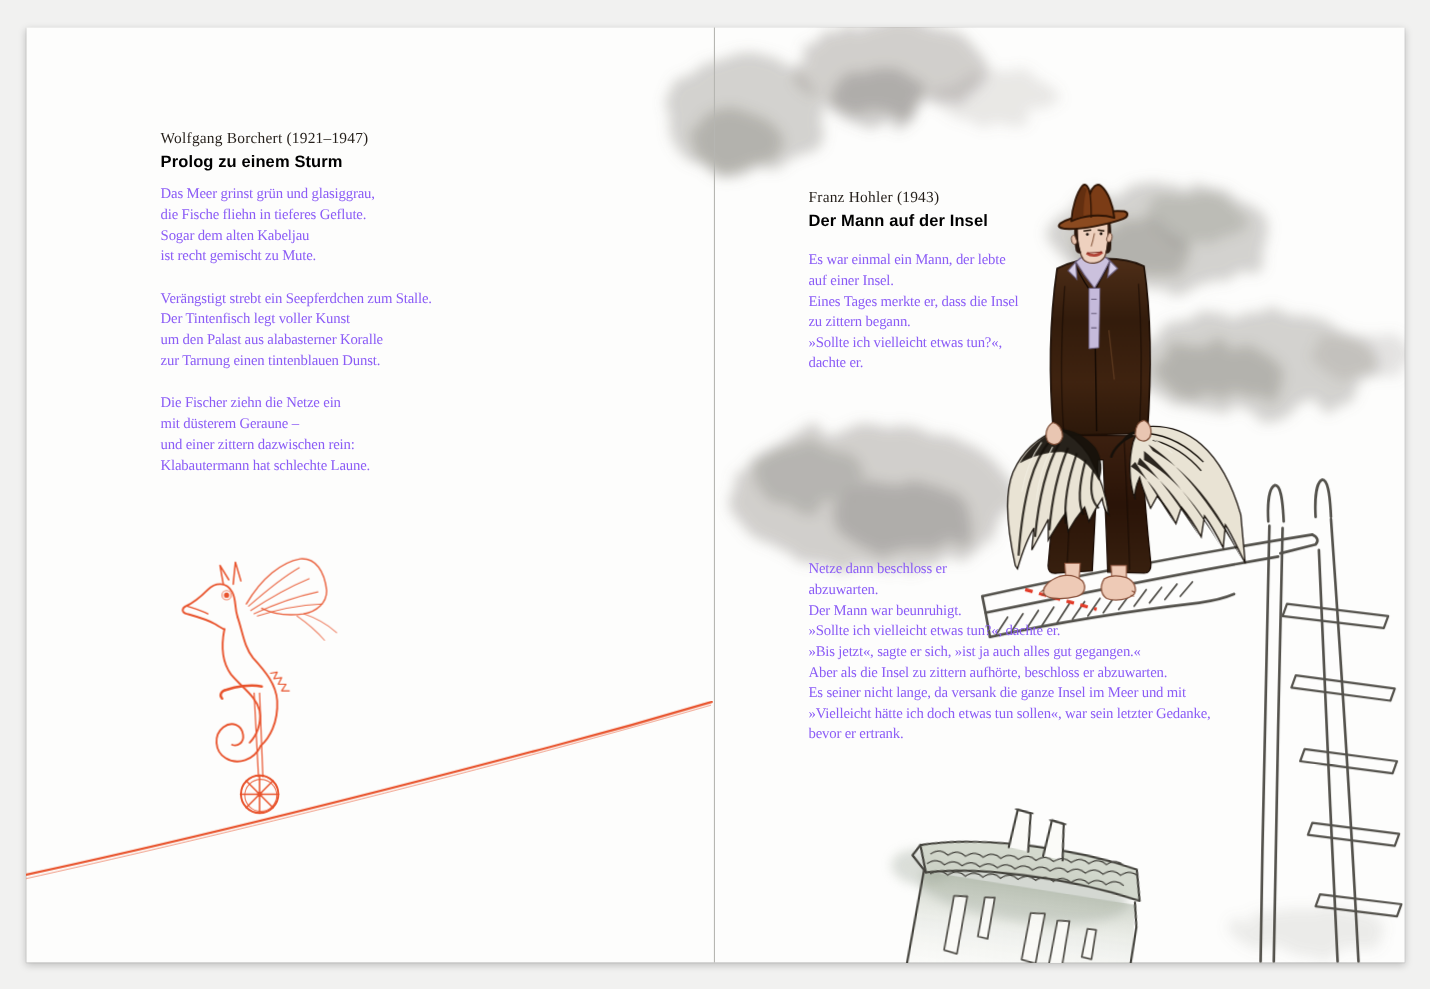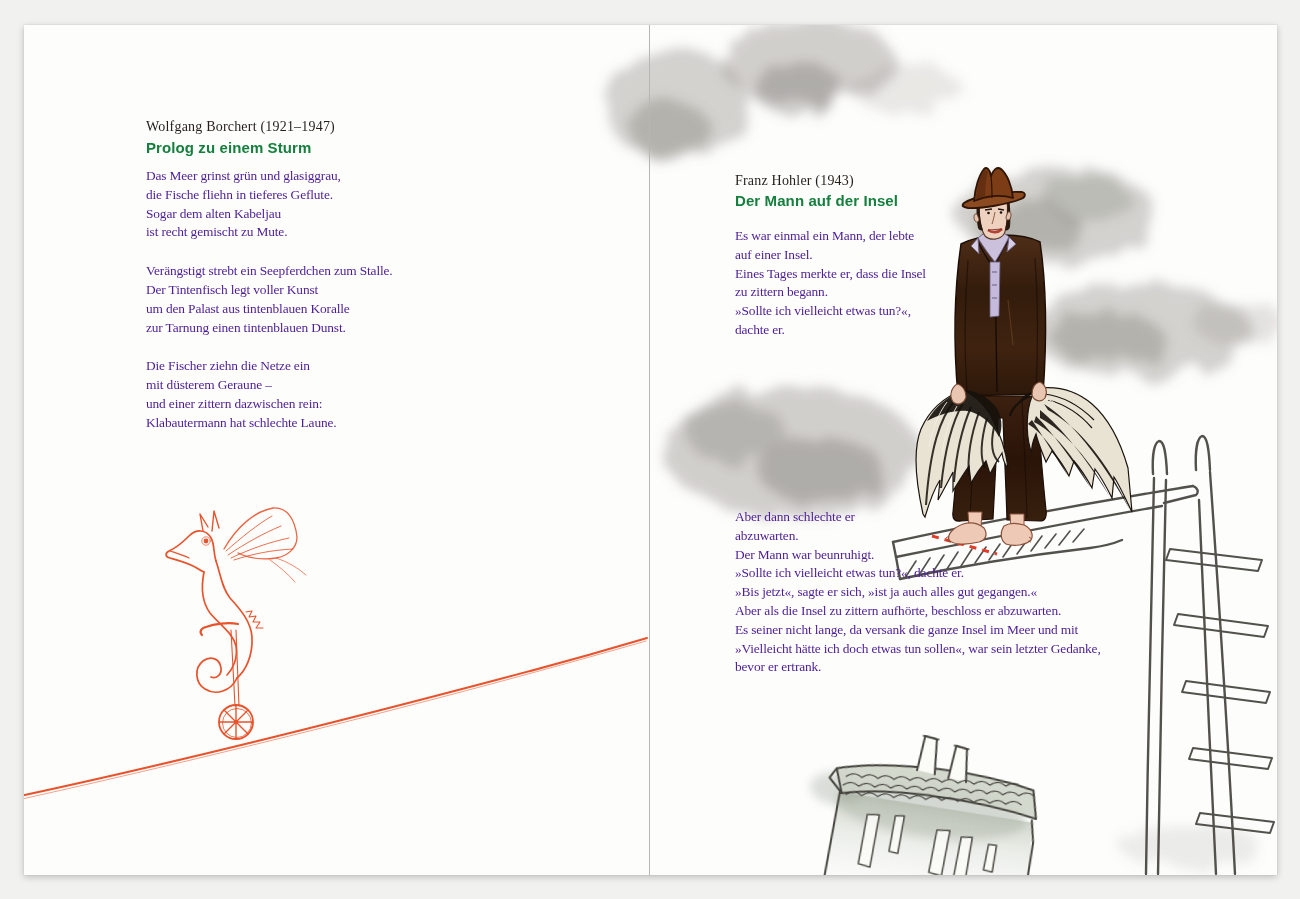--- a/index.html
+++ b/index.html
@@ -4,22 +4,22 @@
 <style>
   html,body{margin:0;padding:0;background:#f1f1f0;}
   .stage{position:relative;width:1300px;height:899px;background:#f1f1f0;overflow:hidden;
          font-family:"Liberation Serif","DejaVu Serif",serif;}
   .paper{position:absolute;left:24px;top:25px;width:1253px;height:850px;background:#fdfdfc;
          box-shadow:0 2px 7px rgba(0,0,0,.22),0 0 1px rgba(0,0,0,.18);}
   svg.illus{position:absolute;left:24px;top:25px;width:1253px;height:850px;}
   .gutter{position:absolute;left:649px;top:25px;width:1px;height:850px;background:#b6b6b2;}
   .author{position:absolute;font-size:14px;line-height:16px;color:#241e19;letter-spacing:.2px;white-space:nowrap;}
   .ptitle{position:absolute;font-family:"Liberation Sans","DejaVu Sans",sans-serif;font-weight:700;
-          font-size:15px;line-height:17px;color:#15803d;letter-spacing:.1px;white-space:nowrap;}
-  .textblock{position:absolute;font-size:13.4px;line-height:18.8px;color:#4c1d95;
+          font-size:15px;line-height:17px;color:#000000;letter-spacing:.1px;white-space:nowrap;}
+  .textblock{position:absolute;font-size:13.4px;line-height:18.8px;color:#8b5cf6;
              letter-spacing:-0.15px;white-space:nowrap;}
   .stanza{margin-bottom:20px;}
   #l-author{left:146px;top:119px;}
   #l-title{left:146px;top:139px;}
   #l-poem{left:146px;top:167px;}
   #r-author{left:735px;top:173px;}
   #r-title{left:735px;top:192px;}
   #r-para1{left:735px;top:227px;}
   #r-para2{left:735px;top:508px;}
 </style>
@@ -214,21 +214,21 @@
   <div id="l-poem" class="textblock">
     <div class="stanza">
         <div>Das Meer grinst grün und glasiggrau,</div>
         <div>die Fische fliehn in tieferes Geflute.</div>
         <div>Sogar dem alten Kabeljau</div>
         <div>ist recht gemischt zu Mute.</div>
       </div>
     <div class="stanza">
         <div>Verängstigt strebt ein Seepferdchen zum Stalle.</div>
         <div>Der Tintenfisch legt voller Kunst</div>
-        <div>um den Palast aus tintenblauen Koralle</div>
+        <div>um den Palast aus alabasterner Koralle</div>
         <div>zur Tarnung einen tintenblauen Dunst.</div>
       </div>
     <div class="stanza">
         <div>Die Fischer ziehn die Netze ein</div>
         <div>mit düsterem Geraune –</div>
         <div>und einer zittern dazwischen rein:</div>
         <div>Klabautermann hat schlechte Laune.</div>
       </div>
   </div>
 
@@ -236,21 +236,21 @@
   <div id="r-title" class="ptitle">Der Mann auf der Insel</div>
   <div id="r-para1" class="textblock">
       <div>Es war einmal ein Mann, der lebte</div>
       <div>auf einer Insel.</div>
       <div>Eines Tages merkte er, dass die Insel</div>
       <div>zu zittern begann.</div>
       <div>»Sollte ich vielleicht etwas tun?«,</div>
       <div>dachte er.</div>
     </div>
   <div id="r-para2" class="textblock">
-      <div>Aber dann schlechte er</div>
+      <div>Netze dann beschloss er</div>
       <div>abzuwarten.</div>
       <div>Der Mann war beunruhigt.</div>
       <div>»Sollte ich vielleicht etwas tun?«, dachte er.</div>
       <div>»Bis jetzt«, sagte er sich, »ist ja auch alles gut gegangen.«</div>
       <div>Aber als die Insel zu zittern aufhörte, beschloss er abzuwarten.</div>
       <div>Es seiner nicht lange, da versank die ganze Insel im Meer und mit</div>
       <div>»Vielleicht hätte ich doch etwas tun sollen«, war sein letzter Gedanke,</div>
       <div>bevor er ertrank.</div>
     </div>
 </div>

